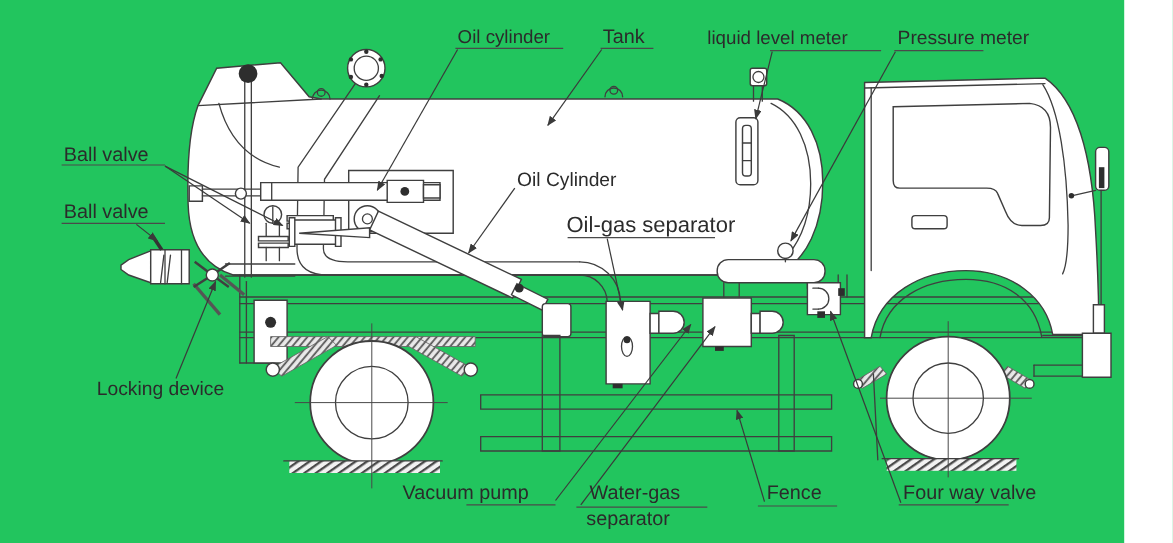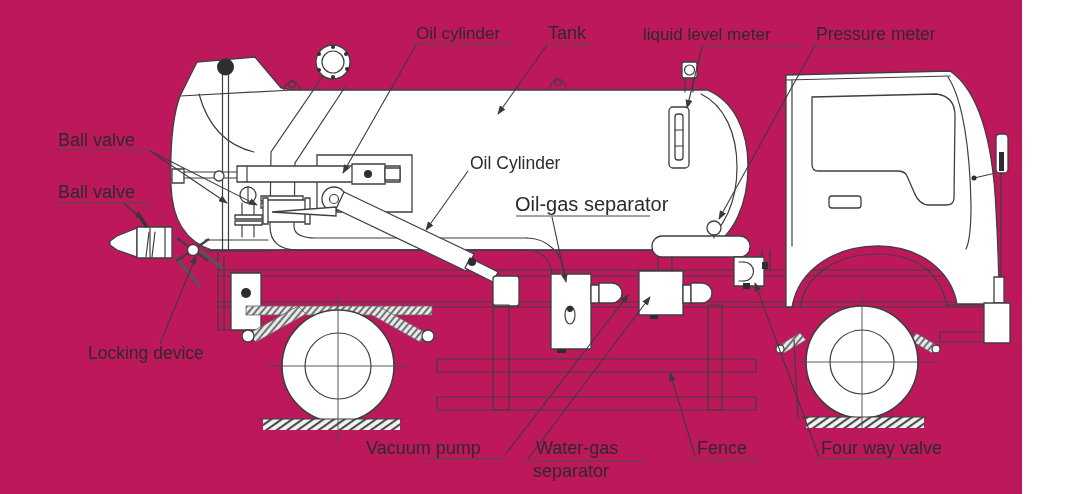--- a/index.html
+++ b/index.html
@@ -1,17 +1,17 @@
 <!DOCTYPE html>
 <html><head>
 <meta charset="utf-8">
 <style>
   html,body{margin:0;padding:0;background:#ffffff;}
   body{width:1066px;height:494px;overflow:hidden;font-family:"Liberation Sans",sans-serif;}
-  #stage{position:relative;width:1022px;height:494px;background:#be185d;}
+  #stage{position:relative;width:1022px;height:494px;background:#22c55e;}
   svg{display:block;}
   svg *{vector-effect:non-scaling-stroke;}
   .ln{stroke:#3f3f3f;stroke-width:1.2;fill:none;stroke-linecap:round;}
   .lnw{stroke:#3f3f3f;stroke-width:1.3;fill:#ffffff;}
   .lnt{stroke:#474747;stroke-width:0.9;fill:none;}
   .dark{fill:#2e2e2e;stroke:none;}
   .leader{stroke:#3a3a3a;stroke-width:1.1;fill:none;}
   .under{stroke:#4a4a4a;stroke-width:1.1;}
   text{fill:#2b2b2b;font-family:"Liberation Sans",sans-serif;}
 </style>

